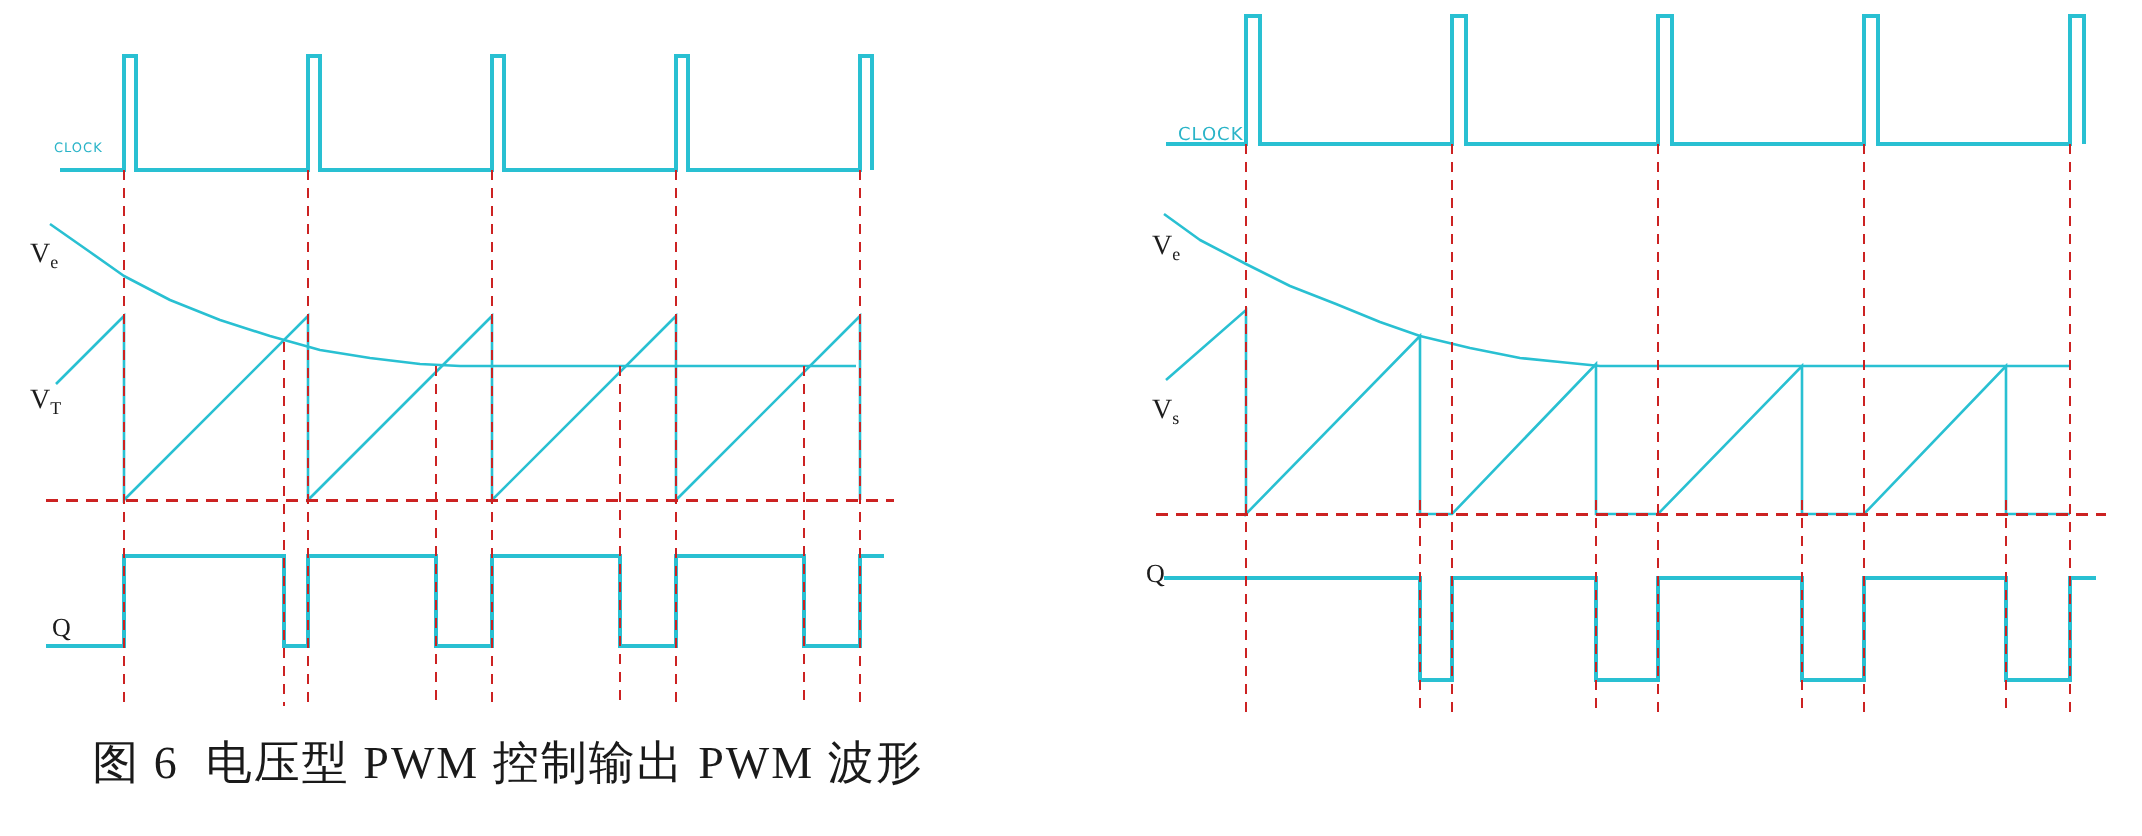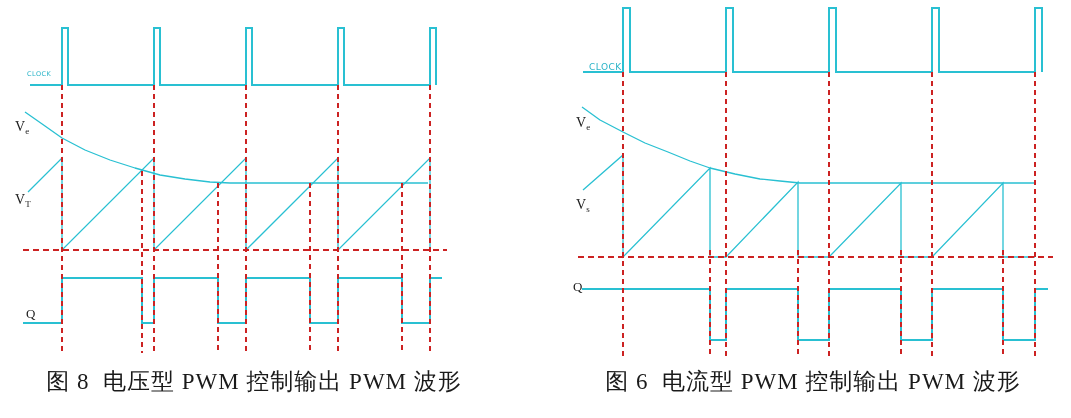--- a/index.html
+++ b/index.html
@@ -46,15 +46,14 @@
       <line x1="1035" y1="72" x2="1035" y2="356" stroke="#cc2222" stroke-width="1.4" stroke-dasharray="5 4" shape-rendering="crispEdges"></line>
       <line x1="710" y1="250" x2="710" y2="356" stroke="#cc2222" stroke-width="1.4" stroke-dasharray="5 4" shape-rendering="crispEdges"></line>
       <line x1="798" y1="250" x2="798" y2="356" stroke="#cc2222" stroke-width="1.4" stroke-dasharray="5 4" shape-rendering="crispEdges"></line>
       <line x1="901" y1="250" x2="901" y2="356" stroke="#cc2222" stroke-width="1.4" stroke-dasharray="5 4" shape-rendering="crispEdges"></line>
       <line x1="1003" y1="250" x2="1003" y2="356" stroke="#cc2222" stroke-width="1.4" stroke-dasharray="5 4" shape-rendering="crispEdges"></line>
       <text x="589" y="70" font-size="9" fill="#2ab4c8" font-family="&quot;DejaVu Sans&quot;, sans-serif" letter-spacing="0.5">CLOCK</text>
       <text x="576" y="127" font-size="14" fill="#1c1c1c" font-family="&quot;Liberation Serif&quot;, serif">V<tspan dy="3" font-size="9">e</tspan></text>
       <text x="576" y="209" font-size="14" fill="#1c1c1c" font-family="&quot;Liberation Serif&quot;, serif">V<tspan dy="3" font-size="9">s</tspan></text>
       <text x="573" y="291" font-size="13" fill="#1c1c1c" font-family="&quot;Liberation Serif&quot;, serif">Q</text>
     </svg>
-  <div class="caption caption-5">图 8  电压型 PWM 控制输出 PWM 波形</div>
-  <div class="caption caption-6">图 6  电流型 PWM 控制输出 PWM 波形</div>
+  <div class="caption caption-5">图 6  电压型 PWM 控制输出 PWM 波形</div>
 </div>
 
 </body></html>

